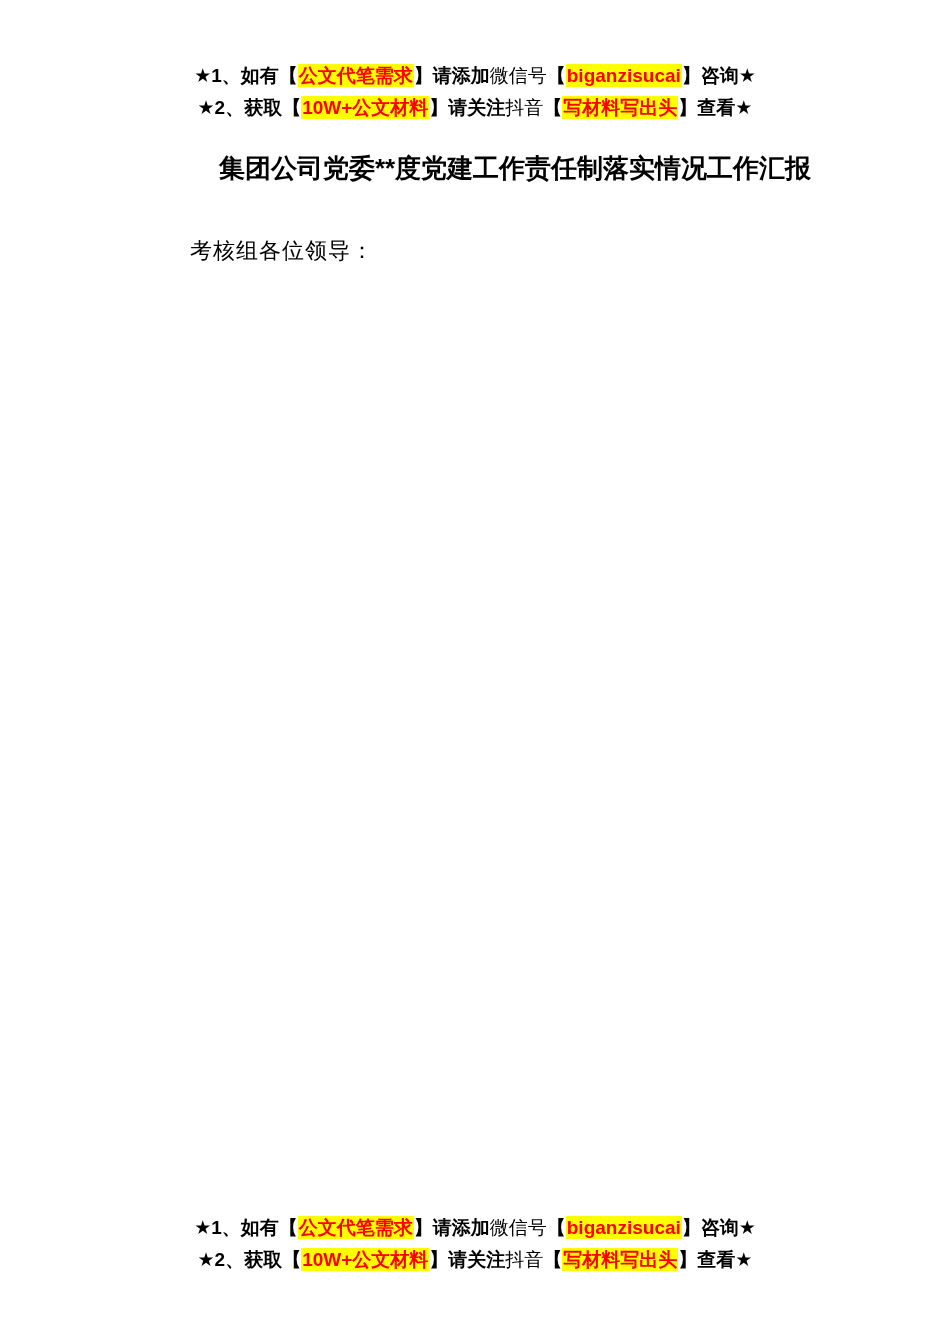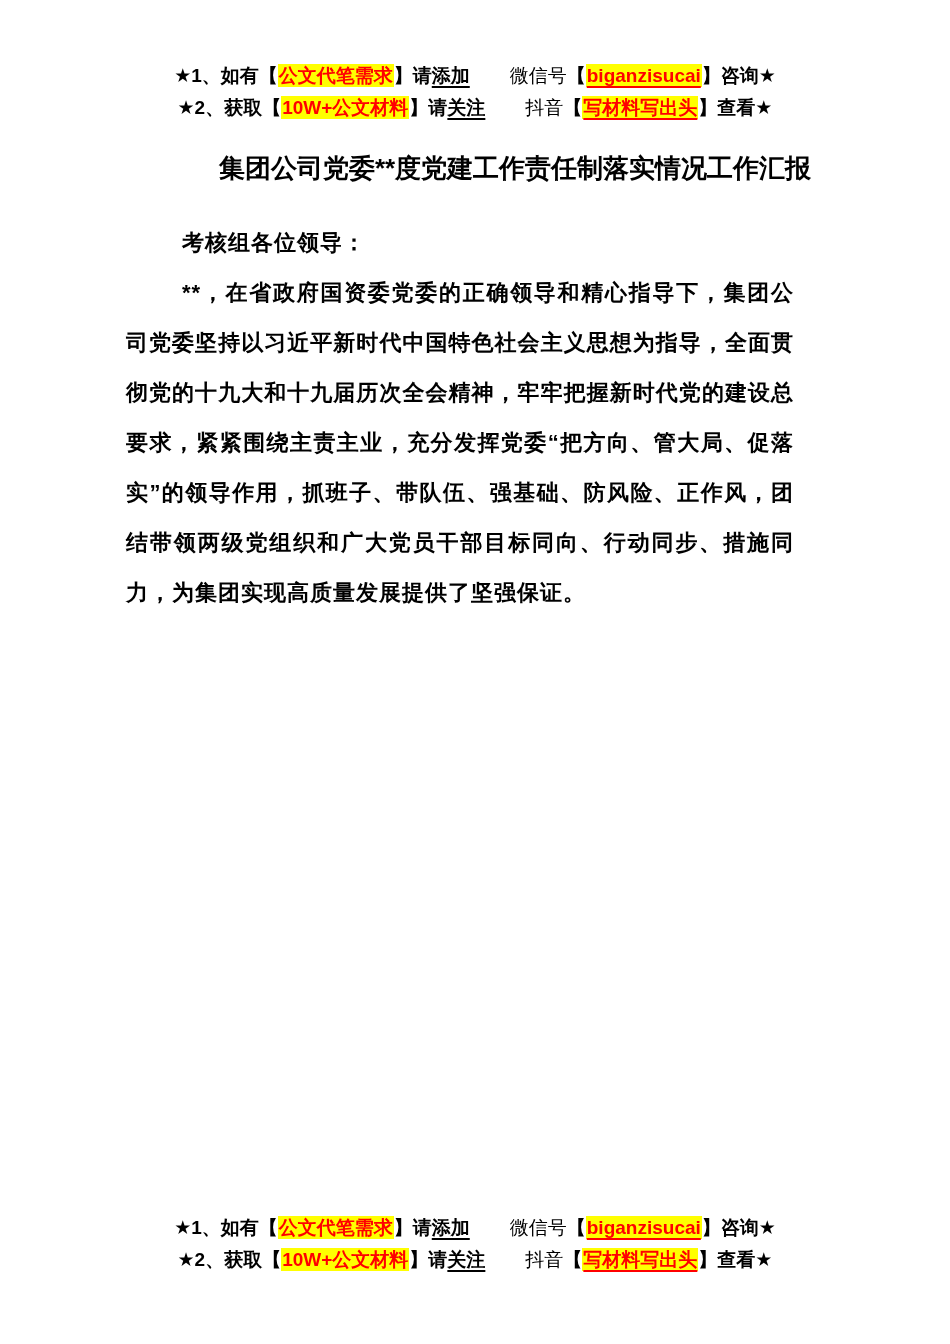--- a/index.html
+++ b/index.html
@@ -25,64 +25,62 @@
   }
   .promo-header { top: 60px; }
   .promo-footer { top: 1212px; }
   .promo .hl {
     color: #ff0000;
     background: #ffff00;
     padding: 1px 1px;
     text-align: center;
   }
   .promo .u {
-    text-decoration: underline;
     text-decoration-thickness: 2px;
     text-underline-offset: 4px;
     margin-top: 28px;
   }
-  .promo .light { font-weight: normal; padding-left: 40px; }
+  .promo .light { font-weight: normal; }
   .doc-title {
     position: absolute; top: 150px; left: 0; width: 100%;
     margin: 0;
     text-align: center;
     font-size: 26px; font-weight: bold;
     line-height: 36px;
     color: #000000;
     padding-left: 40px;
   }
   .doc-body {
     position: absolute; top: 218px; left: 126px; width: 668px;
   }
   .doc-body p {
-    margin: 0;
+    margin: 8px;
     font-size: 22px;
     letter-spacing: 1px;
     line-height: 50px;
     text-align: justify;
     text-indent: 56px;
     color: #000000;
-    font-weight: bold;
+    font-weight: normal;
   }
 </style>
 </head>
 <body>
 
 <div class="page">
 
   <div class="promo promo-header">
     <div><span>★1、如有【</span><span class="hl">公文代笔需求</span><span>】请</span><span class="u">添加</span><span class="light">微信号</span><span>【</span><span class="hl u">biganzisucai</span><span>】咨询★</span></div>
     <div><span>★2、获取【</span><span class="hl">10W+公文材料</span><span>】请</span><span class="u">关注</span><span class="light">抖音</span><span>【</span><span class="hl u">写材料写出头</span><span>】查看★</span></div>
   </div>
 
   <h1 class="doc-title">集团公司党委**度党建工作责任制落实情况工作汇报</h1>
 
   <div class="doc-body">
     <p>考核组各位领导：</p>
-    <p>**，在省政府国资委党委的正确领导和精心指导下，集团公司党委坚持以习近平新时代中国特色社会主义思想为指导，全面贯彻党的十九大和十九届历次全会精神，牢牢把握新时代党的建设总要求，紧紧围绕主责主业，充分发挥党委“把方向、管大局、促落实”的领导作用，抓班子、带队伍、强基础、防风险、正作风，团结带领两级党组织和广大党员干部目标同向、行动同步、措施同力，为集团实现高质量发展提供了坚强保证。</p>
   </div>
 
   <div class="promo promo-footer">
     <div><span>★1、如有【</span><span class="hl">公文代笔需求</span><span>】请</span><span class="u">添加</span><span class="light">微信号</span><span>【</span><span class="hl u">biganzisucai</span><span>】咨询★</span></div>
     <div><span>★2、获取【</span><span class="hl">10W+公文材料</span><span>】请</span><span class="u">关注</span><span class="light">抖音</span><span>【</span><span class="hl u">写材料写出头</span><span>】查看★</span></div>
   </div>
 
 </div>
 
 </body></html>

